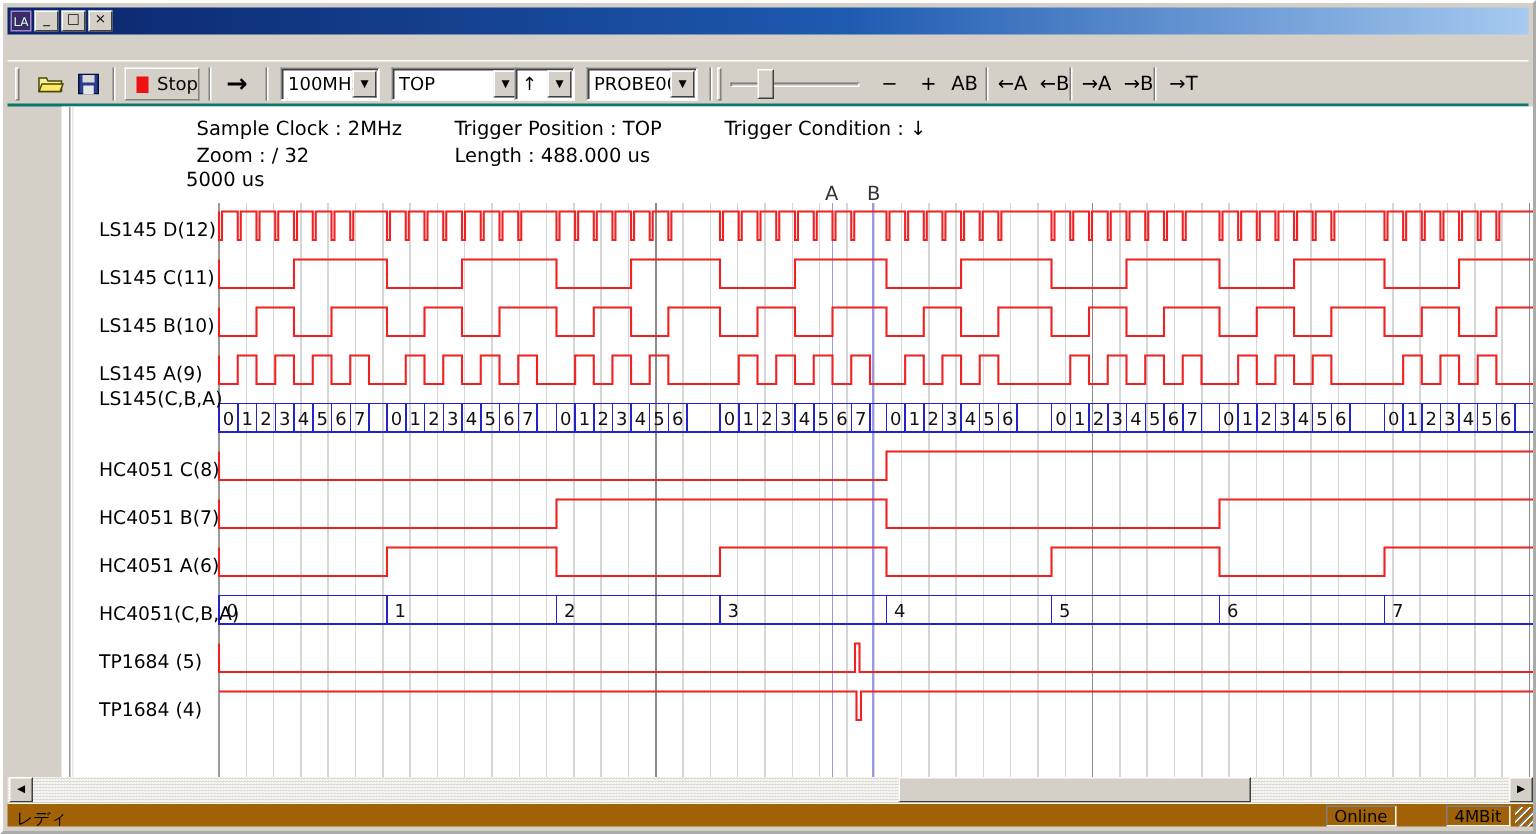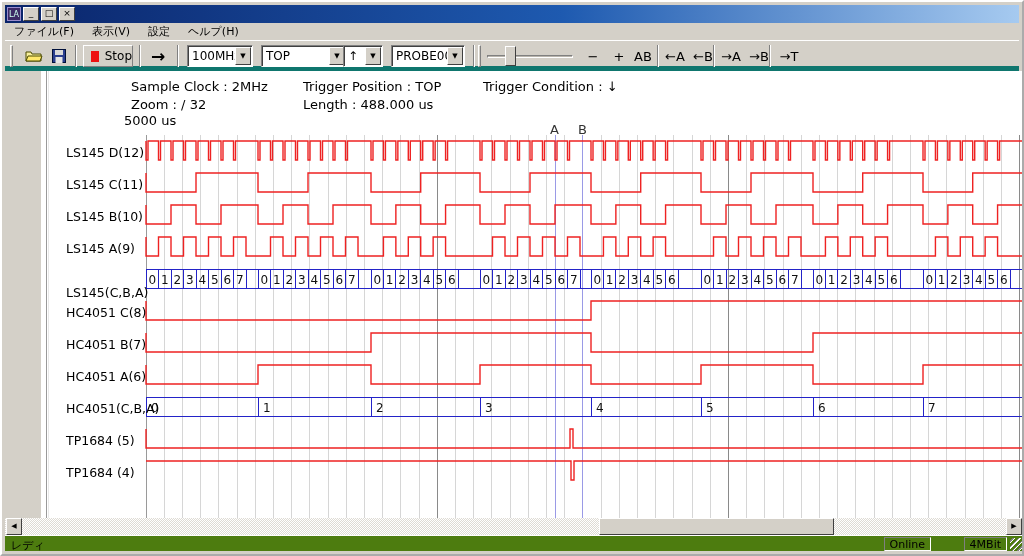--- a/index.html
+++ b/index.html
@@ -13,21 +13,21 @@
   .title-text{color:#fff;font-size:12px;white-space:nowrap;overflow:hidden;flex:1;margin-left:4px;}
   .appicon{width:14px;height:14px;background:#3c2a66;border:1px solid #9a8ccc;
        color:#cfe;font-size:8px;line-height:13px;text-align:center;}
   .winbtn{width:16px;height:14px;margin-left:2px;background:#d4d0c8;
        border:1px solid;border-color:#ffffff #404040 #404040 #ffffff;
        font-size:9px;line-height:11px;text-align:center;color:#000;}
   .menubar{position:absolute;left:3px;top:21px;right:3px;height:17px;background:#d4d0c8;
        display:flex;align-items:center;font-size:11px;}
   .menuitem{padding:1px 9px;white-space:nowrap;}
   .toolbar{position:absolute;left:3px;top:38px;right:3px;height:31px;background:#d4d0c8;
-       border-top:1px solid #ffffff;border-bottom:5px solid #0f766e;}
+       border-top:1px solid #ffffff;border-bottom:2px solid #0f766e;}
   .grip{position:absolute;top:4px;width:3px;height:22px;
        border:1px solid;border-color:#ffffff #808080 #808080 #ffffff;}
   .tsep{position:absolute;top:4px;width:2px;height:22px;
        border-left:1px solid #808080;border-right:1px solid #ffffff;}
   .tbtn{position:absolute;top:3px;height:24px;font-size:13px;color:#000;
        display:flex;align-items:center;justify-content:center;}
   .stopbtn{position:absolute;left:78px;top:4px;width:50px;height:22px;
        border:1px solid;border-color:#ffffff #808080 #808080 #ffffff;
        display:flex;align-items:center;font-size:12px;}
   .stopsq{width:11px;height:11px;background:#ee1111;margin:0 6px 0 7px;}
@@ -49,46 +49,40 @@
   .chanlabel{position:absolute;left:25px;height:19px;line-height:19px;font-size:12.5px;color:#000;white-space:nowrap;}
   .curlabel{position:absolute;font-size:13px;color:#333;}
   #wave-svg{position:absolute;left:0;top:0;}
   .hscroll{position:absolute;left:3px;bottom:19px;width:1018px;height:17px;
        background:repeating-conic-gradient(#ffffff 0% 25%,#dedbd4 0% 50%) 0 0/2px 2px;}
   .sbtn{position:absolute;top:0;width:16px;height:17px;background:#d4d0c8;
        border:1px solid;border-color:#ffffff #404040 #404040 #ffffff;
        font-size:7px;text-align:center;line-height:15px;color:#000;}
   .sthumb{position:absolute;top:0;height:17px;background:#d4d0c8;
        border:1px solid;border-color:#ffffff #404040 #404040 #ffffff;}
-  .statusbar{position:absolute;left:3px;bottom:3px;width:1018px;height:16px;background:#4d7c0f;
+  .statusbar{position:absolute;left:3px;bottom:3px;width:1018px;height:16px;background:#a16207;
        border-top:1px solid #ffffff;font-size:11px;}
   .status-ready{position:absolute;left:6px;top:2px;}
   .spanel{position:absolute;top:1px;height:14px;line-height:13px;padding:0 5px;
        border:1px solid;border-color:#808080 #ffffff #ffffff #808080;}
   .sgrip{position:absolute;right:0;bottom:0;width:13px;height:13px;
        background:repeating-linear-gradient(135deg,transparent 0 2px,#808080 2px 3px,#ffffff 3px 4px);}
 </style>
 </head>
 <body>
 
 <div class="win">
 
   <div class="titlebar">
     <span class="appicon">LA</span>
     <span class="winbtn">_</span>
     <span class="winbtn">□</span>
     <span class="winbtn">×</span>
   </div>
 
-  <div class="menubar" id="menubar">
-      <span class="menuitem">ファイル(F)</span>
-      <span class="menuitem">表示(V)</span>
-      <span class="menuitem">設定</span>
-      <span class="menuitem">ヘルプ(H)</span>
-    </div>
 
   <div class="toolbar">
     <div class="grip" style="left:5px"></div>
 
     <div class="tbtn" style="left:17px;width:24px">
       <svg width="18" height="14" viewBox="0 0 18 14">
         <path d="M1 3 L6 3 L7 5 L16 5 L16 12 L1 12 Z" fill="#f7ef9c" stroke="#4a4a00"></path>
         <path d="M3 7 L17 7 L15 12 L1 12 Z" fill="#ffe96a" stroke="#4a4a00"></path>
       </svg>
     </div>
@@ -369,21 +363,21 @@
           <text y="340.5" fill="#111" font-size="12" font-family="&quot;DejaVu Sans&quot;,sans-serif" x="992">0</text>
         </g>
         <path d="M 105 358 L 105 377 L 529 377 L 529 377 L 529 358 L 532 358 L 532 358 L 532 377 L 1011 377" fill="none" stroke="#ee2222" stroke-width="1.4"></path>
         <path d="M 105 390 L 530 390 L 530 390 L 530 409 L 533 409 L 533 409 L 533 390 L 1011 390" fill="none" stroke="#ee2222" stroke-width="1.4"></path>
       </svg>
     <div id="chan-labels">
         <div class="chanlabel" style="top: 72px;">LS145 D(12)</div>
         <div class="chanlabel" style="top: 104px; text-align: center;">LS145 C(11)</div>
         <div class="chanlabel" style="top: 136px;">LS145 B(10)</div>
         <div class="chanlabel" style="top: 168px;">LS145 A(9)</div>
-        <div class="chanlabel" style="top: 212px;">LS145(C,B,A)</div>
+        <div class="chanlabel" style="top: 185px;">LS145(C,B,A)</div>
         <div class="chanlabel" style="top: 232px;">HC4051 C(8)</div>
         <div class="chanlabel" style="top: 264px;">HC4051 B(7)</div>
         <div class="chanlabel" style="top: 296px; text-align: right;">HC4051 A(6)</div>
         <div class="chanlabel" style="top: 328px;">HC4051(C,B,A)</div>
         <div class="chanlabel" style="top: 360px;">TP1684 (5)</div>
         <div class="chanlabel" style="top: 392px;">TP1684 (4)</div>
       </div>
   </div>
 
   <div class="hscroll">

